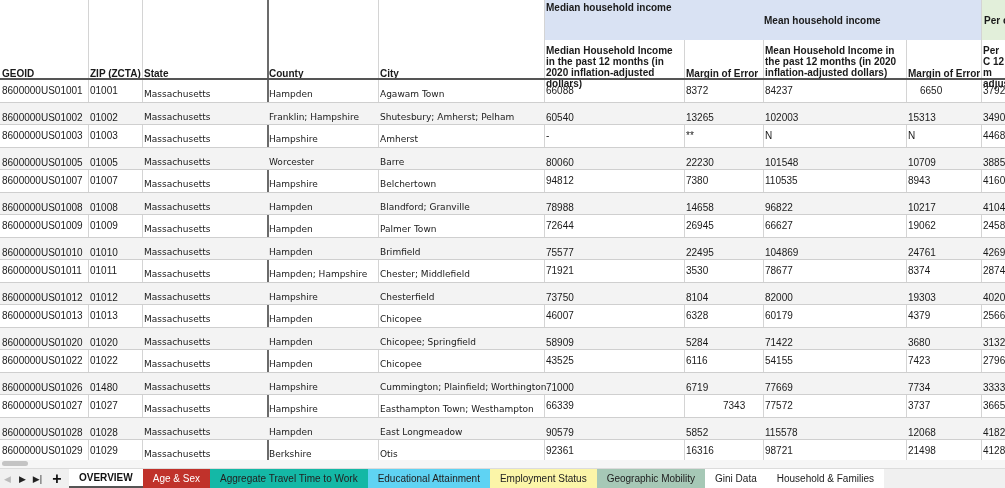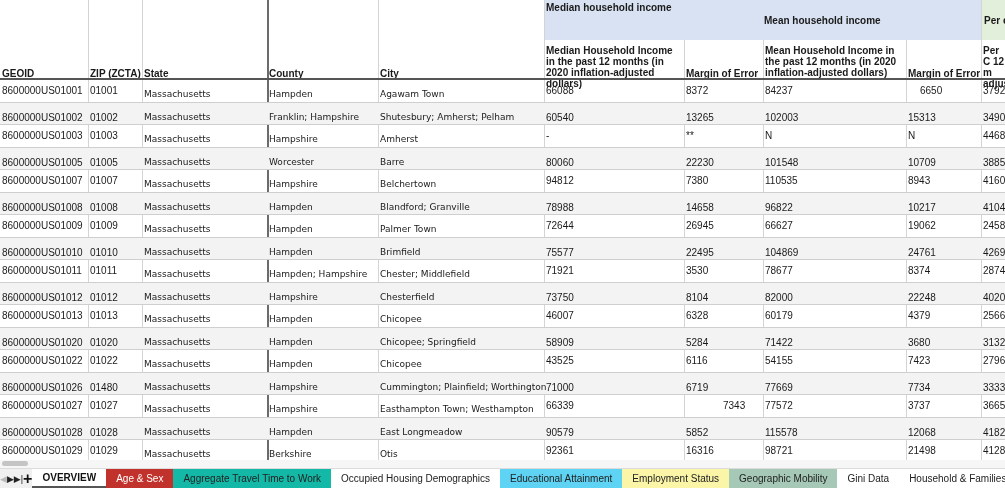--- a/index.html
+++ b/index.html
@@ -187,21 +187,21 @@
       </div>
       <div class="row alt">
         <div class="cell num" style="left: 2px;">8600000US01012</div>
         <div class="cell num" style="left: 90px;">01012</div>
         <div class="cell txt" style="left: 144px;">Massachusetts</div>
         <div class="cell txt" style="left: 269px;">Hampshire</div>
         <div class="cell txt" style="left: 380px;">Chesterfield</div>
         <div class="cell num" style="left: 546px;">73750</div>
         <div class="cell num" style="left: 686px;">8104</div>
         <div class="cell num" style="left: 765px;">82000</div>
-        <div class="cell num" style="left: 908px;">22248</div>
+        <div class="cell num" style="left: 908px;">19303</div>
         <div class="cell num" style="left: 983px;">40203</div>
       </div>
       <div class="row">
         <div class="cell num" style="left: 2px;">8600000US01013</div>
         <div class="cell num" style="left: 90px;">01013</div>
         <div class="cell txt" style="left: 144px;">Massachusetts</div>
         <div class="cell txt" style="left: 269px;">Hampden</div>
         <div class="cell txt" style="left: 380px;">Chicopee</div>
         <div class="cell num" style="left: 546px;">46007</div>
         <div class="cell num" style="left: 686px;">6328</div>
@@ -290,20 +290,19 @@
 
 <div class="tabbar">
   <div class="nav-btn disabled">◀</div>
   <div class="nav-btn">▶</div>
   <div class="nav-btn">▶|</div>
   <div class="add-btn">+</div>
   <div id="tabs" style="display:flex; align-items:stretch;">
       <div class="tab active" style="background: rgb(255, 255, 255); color: rgb(17, 17, 17);">OVERVIEW</div>
       <div class="tab" style="background: rgb(192, 50, 43); color: rgb(255, 255, 255);">Age &amp; Sex</div>
       <div class="tab" style="background: #14b8a6; color: rgb(34, 34, 34);">Aggregate Travel Time to Work</div>
-      <div class="tab" style="background: rgb(255, 255, 255); color: rgb(34, 34, 34);">Occupied Housing Demographics</div>
       <div class="tab" style="background: rgb(95, 211, 243); color: rgb(34, 34, 34);">Educational Attainment</div>
       <div class="tab" style="background: rgb(251, 245, 168); color: rgb(34, 34, 34);">Employment Status</div>
       <div class="tab" style="background: rgb(166, 200, 182); color: rgb(34, 34, 34);">Geographic Mobility</div>
       <div class="tab" style="background: rgb(255, 255, 255); color: rgb(34, 34, 34);">Gini Data</div>
       <div class="tab" style="background: rgb(255, 255, 255); color: rgb(34, 34, 34);">Household &amp; Families</div>
     </div>
 </div>
 
 </body></html>

